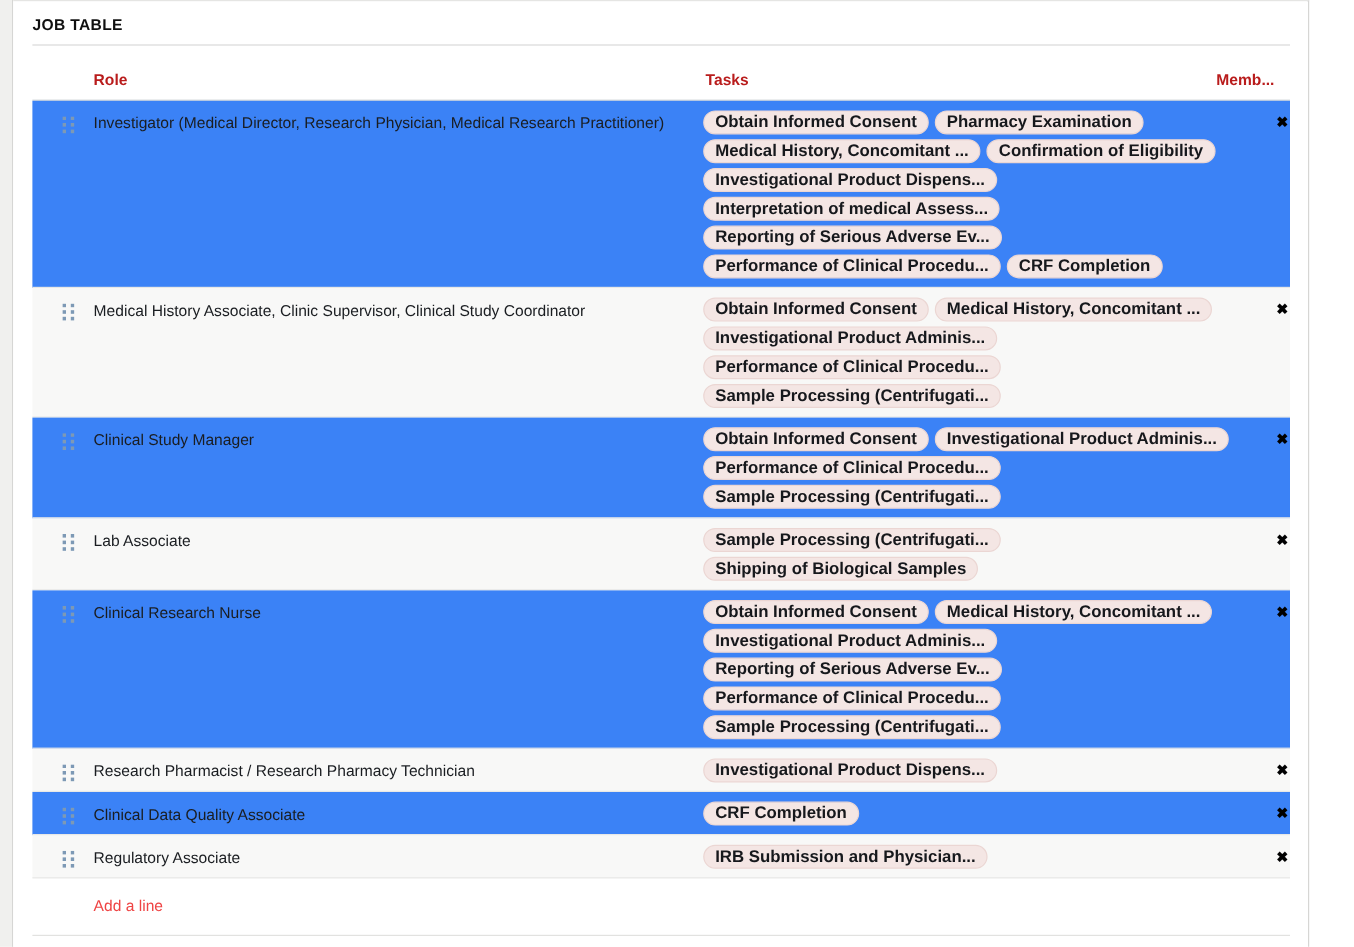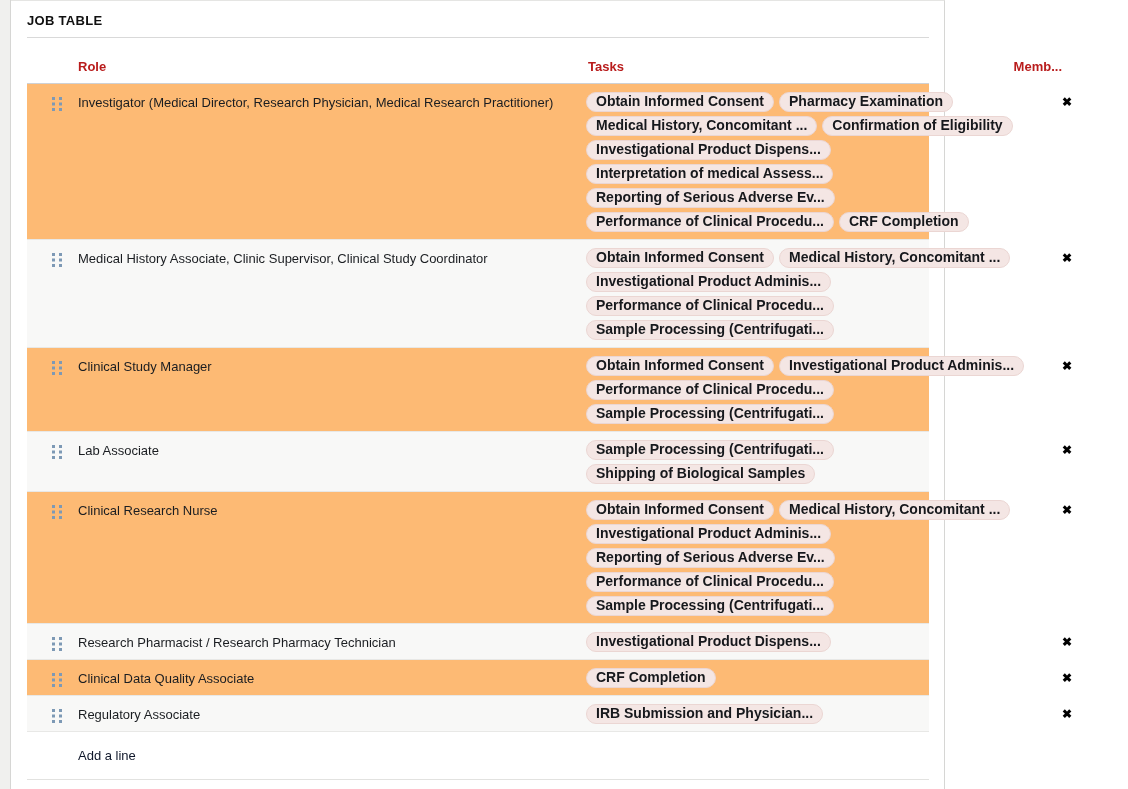--- a/index.html
+++ b/index.html
@@ -13,21 +13,21 @@
     -webkit-font-smoothing: antialiased;
   }
   .gutter-left {
     position: absolute; left: 0; top: 0;
     width: 11px; height: 789px;
     background: #f0f0ee;
     border-right: 1px solid #d6d6d4;
   }
   .sheet {
     position: absolute; left: 11px; top: 0;
-    width: 934px; height: 789px;
+    width: 1080px; height: 789px;
     background: #ffffff;
     border-right: 1px solid #d6d6d4;
     border-top: 1px solid #e5e5e3;
     padding: 12px 15px 0 16px;
   }
   .sheet-title {
     font-size: 13px; font-weight: 700; color: #101010;
     letter-spacing: 0.3px;
     padding-bottom: 9px;
     border-bottom: 1px solid #d9d9d9;
@@ -43,21 +43,21 @@
   .thead .hcell {
     font-size: 13px; font-weight: 700; color: #b91c1c;
     white-space: nowrap; overflow: hidden;
   }
   .hcell.role-h   { padding-left: 7px; }
   .hcell.tasks-h  { padding-left: 2px; }
   .hcell.members-h{ padding-left: 0; text-align: right; }
   .trow {
     padding: 8px 0 7px;
     border-bottom: 1px solid #e8e8e6;
-    background: #fdba74;
+    background: #3b82f6;
   }
   .trow.alt { background: #f8f8f7; }
   .cell.handle {
     display: flex; justify-content: flex-end; align-items: flex-start;
     padding: 5px 9px 0 0;
   }
   .cell.role {
     font-size: 13px; color: #1a1d21;
     line-height: 17px;
     padding: 2px 10px 0 7px;
@@ -81,21 +81,21 @@
     padding-top: 3px;
     cursor: pointer;
     line-height: 14px;
   }
   .tfoot {
     padding: 14px 0 15px;
     border-bottom: 1px solid #e2e2e0;
   }
   .add-line {
     margin-left: 51px;
-    font-size: 13px; color: #0f172a;
+    font-size: 13px; color: #ef4444;
     cursor: pointer;
     display: inline-block;
   }
   .handle-svg rect { fill: #7d99b5; }
 </style>
 </head>
 <body>
 
 <div class="gutter-left"></div>
 

